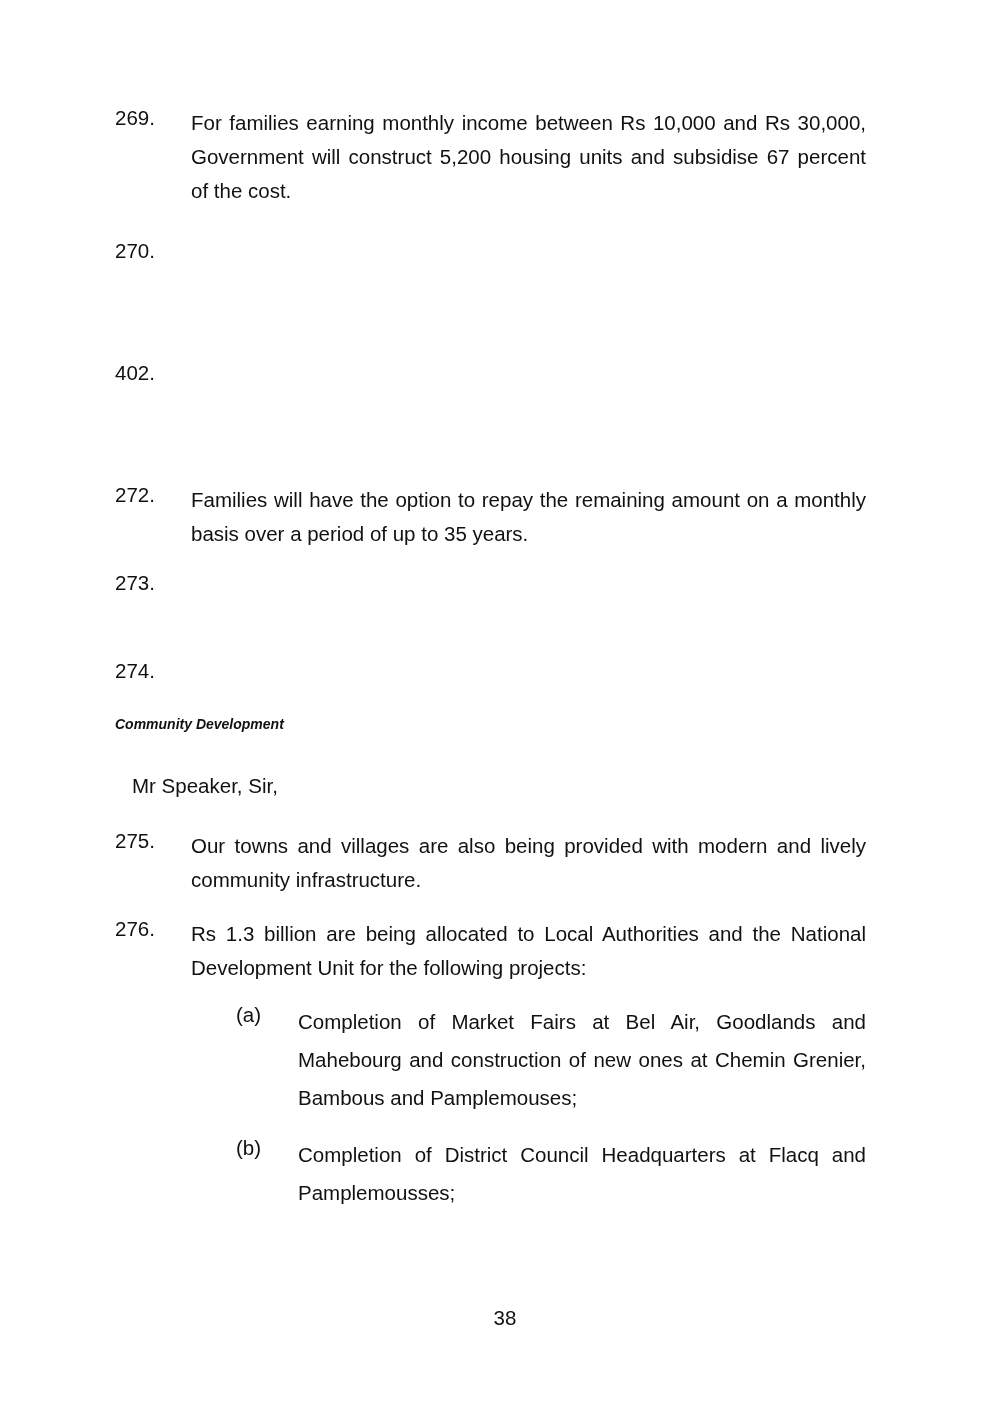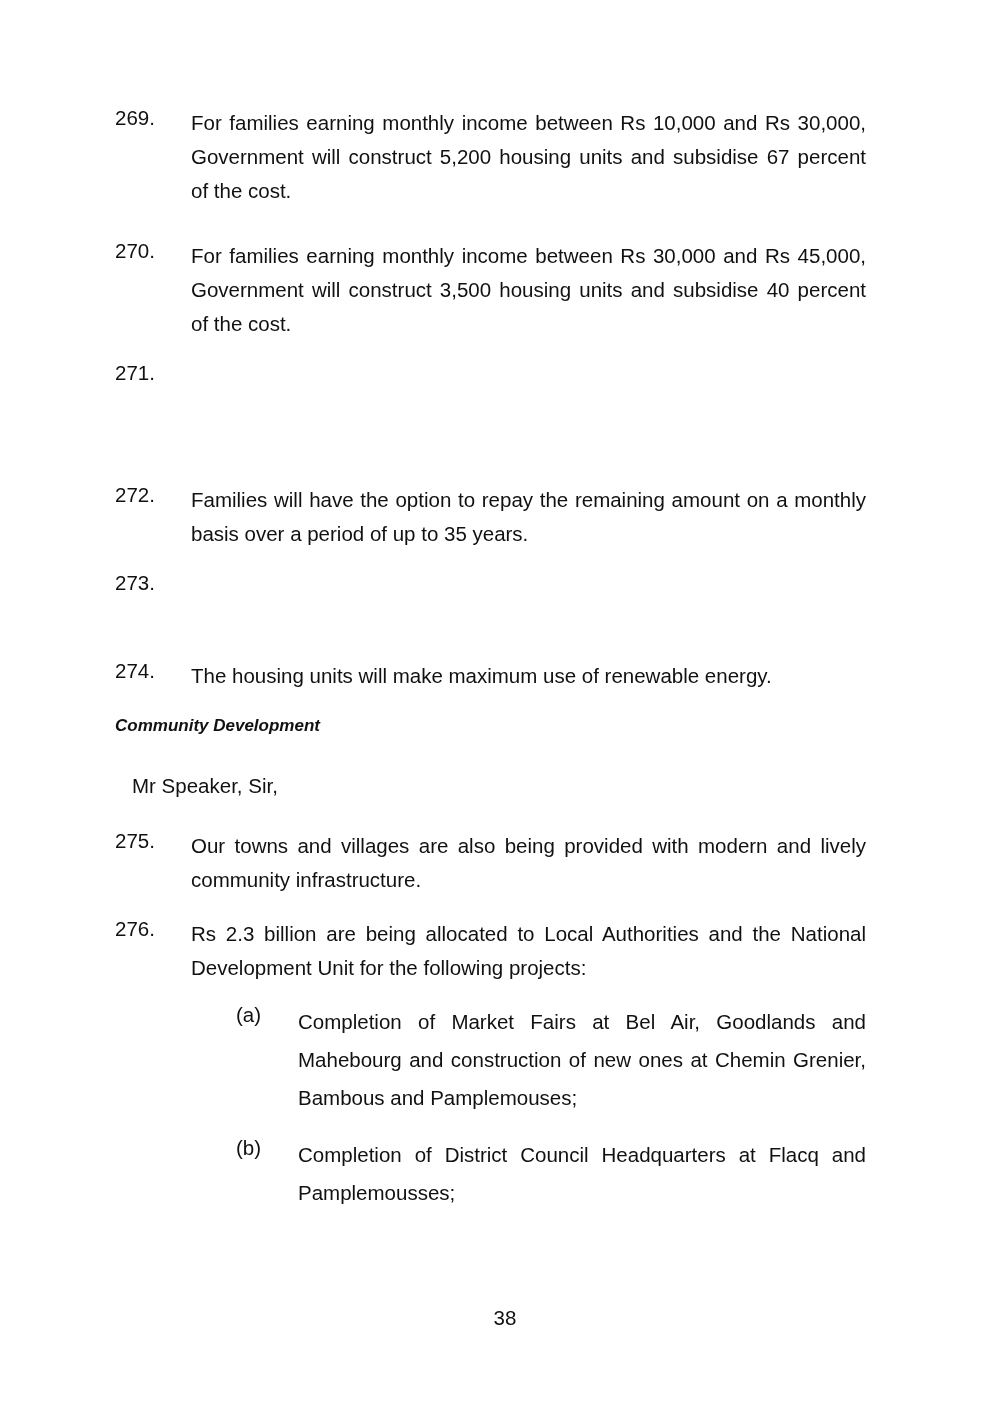--- a/index.html
+++ b/index.html
@@ -9,73 +9,71 @@
     font-size: 20.5px;
   }
   .para { position: absolute; left: 115px; width: 751px; }
   .num { position: absolute; left: 0; top: 0; }
   .body-text {
     margin-left: 76px; line-height: 34px; text-align: justify;
     text-align-last: left;
   }
   .heading {
     position: absolute; left: 115px; top: 716px;
-    font-weight: bold; font-style: italic; font-size: 17px;
+    font-weight: bold; font-style: italic; font-size: 14px;
   }
   .salutation { position: absolute; left: 132px; top: 774px; }
   .sub { position: absolute; left: 236px; width: 630px; }
   .sub .label { position: absolute; left: 0; top: 0; }
   .sub .sub-text {
     margin-left: 62px; line-height: 38px; text-align: justify; text-align-last: left;
   }
   .page-number { position: absolute; left: 0; width: 1010px; text-align: center; top: 1306px; }
 </style>
 </head>
 <body>
 
 <div class="para" style="top:106px;">
   <span class="num">269.</span>
   <div class="body-text">For families earning monthly income between Rs 10,000 and Rs 30,000, Government will construct 5,200 housing units and subsidise 67 percent of the cost.</div>
 </div>
 
 <div class="para" style="top:239px;">
   <span class="num">270.</span>
-  <div class="body-text">For families earning monthly income between Rs 30,000 and Rs 45,000, Government will construct 3,500 housing units and subsidise 40 percent of the cost.</div>
 </div>
 
 <div class="para" style="top:361px;">
-  <span class="num">271.</span>
+  <span class="num">402.</span>
 </div>
 
 <div class="para" style="top:483px;">
   <span class="num">272.</span>
   <div class="body-text">Families will have the option to repay the remaining amount on a monthly basis over a period of up to 35 years.</div>
 </div>
 
 <div class="para" style="top:571px;">
   <span class="num">273.</span>
 </div>
 
 <div class="para" style="top:659px;">
   <span class="num">274.</span>
-  <div class="body-text">The housing units will make maximum use of renewable energy.</div>
 </div>
 
 <div class="heading">Community Development</div>
 
 <div class="salutation">Mr Speaker, Sir,</div>
 
 <div class="para" style="top:829px;">
   <span class="num">275.</span>
   <div class="body-text">Our towns and villages are also being provided with modern and lively community infrastructure.</div>
 </div>
 
 <div class="para" style="top:917px;">
   <span class="num">276.</span>
-  <div class="body-text">Rs 2.3 billion are being allocated to Local Authorities and the National Development Unit for the following projects:</div>
+  <div class="body-text">Rs 1.3 billion are being allocated to Local Authorities and the National Development Unit for the following projects:</div>
 </div>
 
 <div class="sub" style="top:1003px;">
   <span class="label">(a)</span>
   <div class="sub-text">Completion of Market Fairs at Bel Air, Goodlands and Mahebourg and construction of new ones at Chemin Grenier, Bambous and Pamplemouses;</div>
 </div>
 
 <div class="sub" style="top:1136px;">
   <span class="label">(b)</span>
   <div class="sub-text">Completion of District Council Headquarters at Flacq and Pamplemousses;</div>

